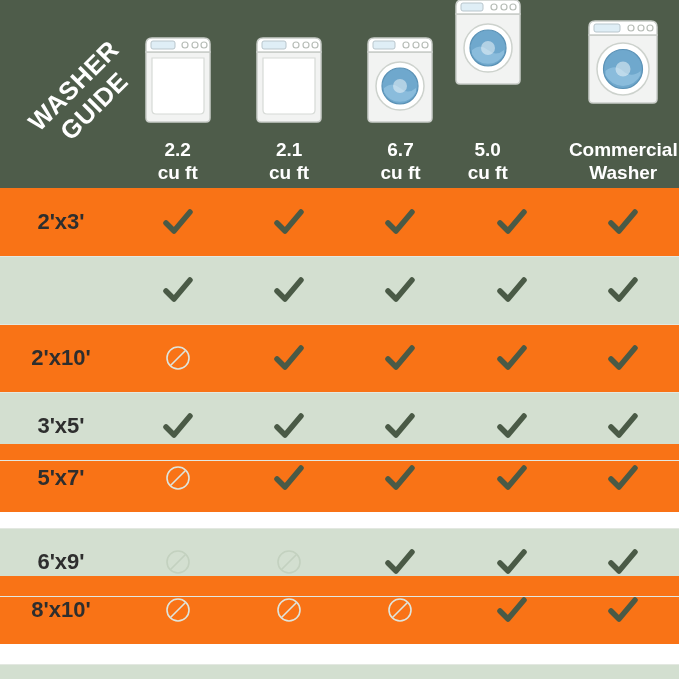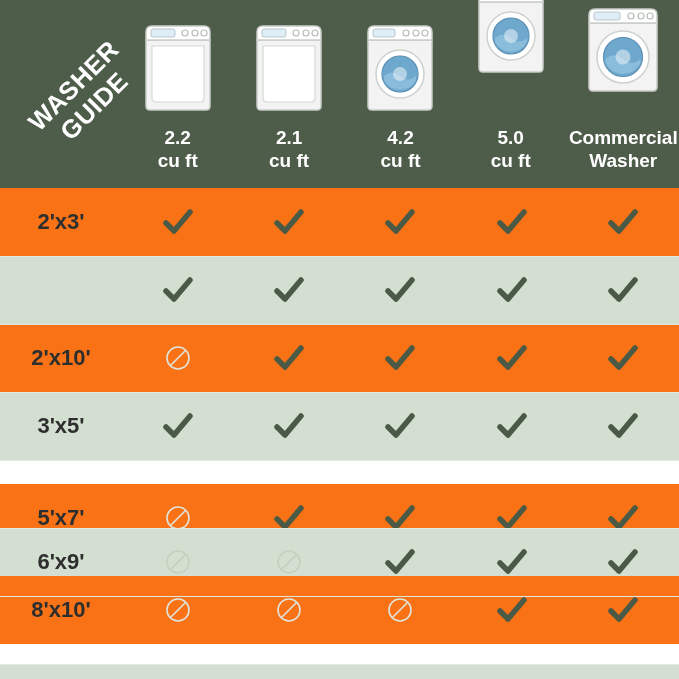--- a/index.html
+++ b/index.html
@@ -51,21 +51,21 @@
   
   .col-head {
     position: absolute;
     top: 0;
     height: 188px;
     width: 107px;
     display: flex;
     flex-direction: column;
     align-items: center;
     justify-content: flex-end;
-    padding-bottom: 16px;
+    padding-bottom: 4px;
     box-sizing: border-box;
   }
   .col-label {
     color: #ffffff;
     font-size: 19px;
     font-weight: bold;
     text-align: center;
     line-height: 1.22;
     white-space: pre-line;
   }
@@ -186,24 +186,24 @@
     <path d="M6 20 L70 20 L70 12 Q70 6 64 6 L12 6 Q6 6 6 12 Z" fill="#ffffff" stroke="#c9cdc9" stroke-width="1.5"></path>
     <rect x="11" y="9" width="22" height="8" rx="2" fill="#dfeef6" stroke="#b9c6cc" stroke-width="1"></rect>
     <circle cx="44" cy="13" r="3" fill="#ffffff" stroke="#b7bdb7" stroke-width="1.2"></circle>
     <circle cx="54" cy="13" r="3" fill="#ffffff" stroke="#b7bdb7" stroke-width="1.2"></circle>
     <circle cx="63" cy="13" r="3" fill="#ffffff" stroke="#b7bdb7" stroke-width="1.2"></circle>
     <circle cx="38" cy="54" r="24" fill="#ffffff" stroke="#cdd2cd" stroke-width="1.5"></circle>
     <circle cx="38" cy="54" r="18" fill="#6fa8cd" stroke="#5b92b6" stroke-width="1.2"></circle>
     <path d="M22 56 q8 -7 16 0 t16 0 v4 a18 18 0 0 1 -32 0 z" fill="#8fc0de" opacity="0.85"></path>
     <circle cx="38" cy="54" r="7" fill="#e9f3f8" opacity="0.55"></circle>
   </svg></div>
-        <div class="col-label">4.2
+        <div class="col-label">6.7
 cu ft</div>
       </div>
-      <div class="col-head" style="left: 455px; width: 111.4px; gap: 38px;">
+      <div class="col-head" style="left: 432px; width: 111.4px; gap: 38px;">
         <div>
   <svg class="washer-icon" width="76" height="92" viewBox="0 0 76 92">
     <path d="M6 20 L6 86 Q6 90 10 90 L66 90 Q70 90 70 86 L70 20 Z" fill="#f2f3f2" stroke="#c9cdc9" stroke-width="1.5"></path>
     <path d="M6 20 L70 20 L70 12 Q70 6 64 6 L12 6 Q6 6 6 12 Z" fill="#ffffff" stroke="#c9cdc9" stroke-width="1.5"></path>
     <rect x="11" y="9" width="22" height="8" rx="2" fill="#dfeef6" stroke="#b9c6cc" stroke-width="1"></rect>
     <circle cx="44" cy="13" r="3" fill="#ffffff" stroke="#b7bdb7" stroke-width="1.2"></circle>
     <circle cx="54" cy="13" r="3" fill="#ffffff" stroke="#b7bdb7" stroke-width="1.2"></circle>
     <circle cx="63" cy="13" r="3" fill="#ffffff" stroke="#b7bdb7" stroke-width="1.2"></circle>
     <circle cx="38" cy="54" r="24" fill="#ffffff" stroke="#cdd2cd" stroke-width="1.5"></circle>
     <circle cx="38" cy="54" r="18" fill="#6fa8cd" stroke="#5b92b6" stroke-width="1.2"></circle>
@@ -340,21 +340,21 @@
             <path d="M4 17 L12 25 L28 6"></path>
           </svg>
         </div>
         <div class="cell" style="left: 567.6px; width: 111.4px;">
           <svg class="check" viewBox="0 0 32 32">
             <path d="M4 17 L12 25 L28 6"></path>
           </svg>
         </div>
       </div>
       <div class="row-sep" style="top: 392px;"></div>
-      <div class="row plain" style="top: 484px;">
+      <div class="row plain" style="top: 444px;">
         <div class="row-label">5'x7'</div>
         <div class="cell" style="left: 122px; width: 111.4px;">
           <svg class="noicon" viewBox="0 0 26 26">
             <circle cx="13" cy="13" r="11"></circle>
             <line x1="5.5" y1="20.5" x2="20.5" y2="5.5"></line>
           </svg>
         </div>
         <div class="cell" style="left: 233.4px; width: 111.4px;">
           <svg class="check" viewBox="0 0 32 32">
             <path d="M4 17 L12 25 L28 6"></path>

